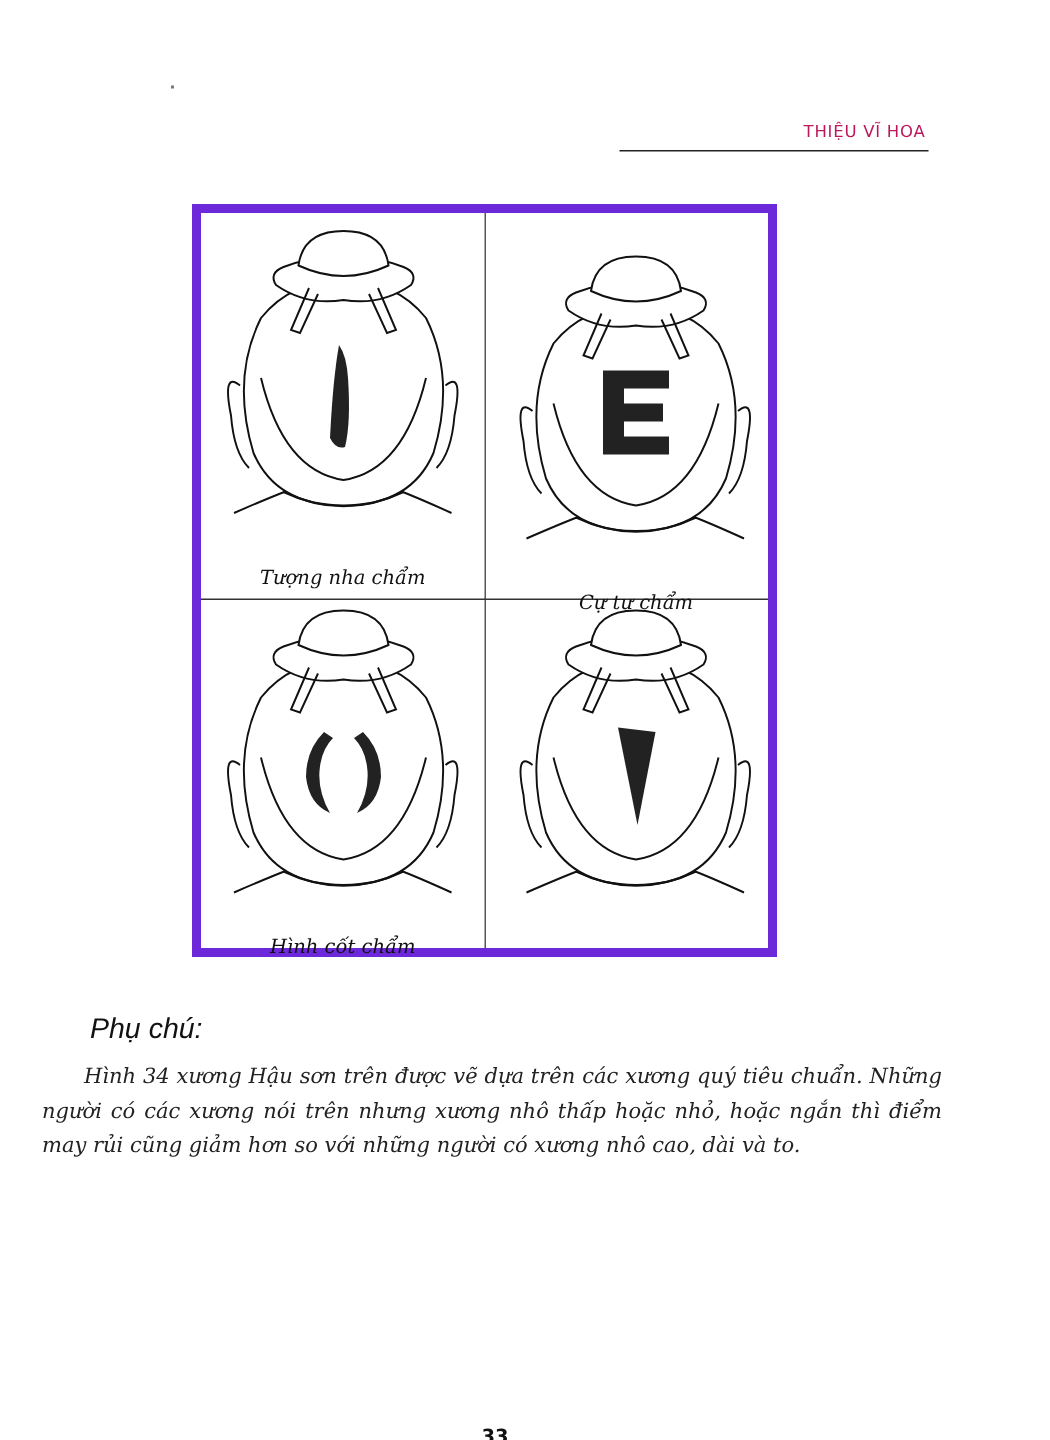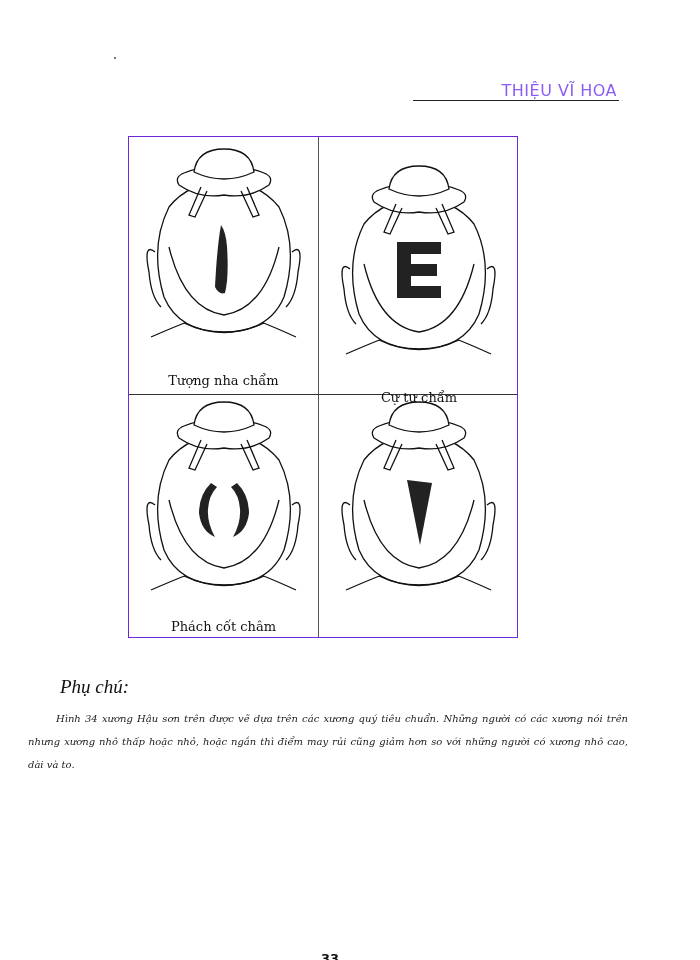--- a/index.html
+++ b/index.html
@@ -8,45 +8,45 @@
       color: #111;
       font-family: "DejaVu Serif", serif;
     }
     .speck { position: absolute; left: 114px; top: 57px; width: 2px; height: 2px; background: #777; }
     .header {
       position: absolute; left: 413px; top: 80px; width: 206px; height: 20px;
       border-bottom: 1.5px solid #222;
     }
     .header-title {
       position: absolute; right: 2px; top: 1px;
-      font-family: "DejaVu Sans", sans-serif; font-size: 16px; letter-spacing: 0.5px; color: #8b5cf6;
+      font-family: "DejaVu Sans", sans-serif; font-size: 11px; letter-spacing: 0.5px; color: #be185d;
     }
     .figure {
       position: absolute; left: 128px; top: 136px; width: 390px; height: 502px;
-      border: 1px solid #6d28d9; box-sizing: border-box;
+      border: 6px solid #6d28d9; box-sizing: border-box; font-style: italic;
     }
     .vdiv { position: absolute; left: 189px; top: 0; width: 1px; height: 100%; background: #555; }
     .hdiv { position: absolute; left: 0; top: 257px; width: 100%; height: 1px; background: #333; }
     .cell { position: absolute; }
     .cell svg { position: absolute; left: 0; top: 0; }
     .caption {
       position: absolute; left: 0; width: 100%; text-align: center;
       font-family: "DejaVu Serif", serif; font-size: 13px; color: #111;
     }
     .c1 { left: 0; top: 0; width: 189px; height: 257px; }
     .c2 { left: 190px; top: 17px; width: 200px; height: 257px; }
     .c3 { left: 0; top: 258px; width: 189px; height: 244px; }
     .c4 { left: 190px; top: 258px; width: 200px; height: 244px; }
     .note-heading {
       position: absolute; left: 60px; top: 676px;
-      font-family: Liberation Serif, serif; font-style: italic; font-size: 19px; color: #111;
+      font-family: Liberation Sans, sans-serif; font-style: italic; font-size: 19px; color: #111;
     }
     .note-body {
       position: absolute; left: 28px; top: 707px; width: 600px;
-      font-family: "DejaVu Serif", serif; font-style: italic; font-size: 10px; line-height: 23px; color: #222;
+      font-family: "DejaVu Serif", serif; font-style: italic; font-size: 14px; line-height: 23px; color: #222;
       text-align: justify;
     }
     .note-body p { margin: 0; text-indent: 28px; }
     .page-number {
       position: absolute; left: 321px; top: 951px;
       font-family: "DejaVu Sans", sans-serif; font-size: 13px; font-weight: bold; color: #111;
     }
   </style>
 </head>
 <body>
@@ -114,21 +114,21 @@
         <path d="M50 43 Q70 57 95 53 Q120 57 140 43 Q145 35 135 31 Q115 23 95 25 Q75 23 55 31 Q45 35 50 43Z" fill="#fff"></path>
         <path d="M65 30 Q68 7 95 7 Q122 7 125 30 Q110 37 95 37 Q80 37 65 30Z" fill="#fff"></path>
         <path d="M72 45 L60 73 L66 75 L78 49"></path>
         <path d="M118 45 L130 73 L124 75 L112 49"></path>
       </g>
       <g fill="#222">
         <path d="M82 88 Q70 100 70 118 Q72 136 86 142 Q78 128 79 114 Q80 100 88 92 Z"></path>
         <path d="M108 88 Q120 100 120 118 Q118 136 104 142 Q112 128 111 114 Q110 100 102 92 Z"></path>
       </g>
     </svg>
-    <div class="caption" style="top:224px;">Phách cốt châm</div>
+    <div class="caption" style="top:224px;">Hình cốt chẩm</div>
   </div>
 
   <div class="cell c4">
     <svg width="200" height="225" viewBox="0 0 200 225">
       <g fill="none" stroke="#111" stroke-width="1.3">
         <path d="M27 195 Q50 185 63 180"></path>
         <path d="M172 195 Q150 185 137 180"></path>
         <path d="M31 110 Q19 100 25 130 Q27 155 37 165"></path>
         <path d="M168 110 Q180 100 174 130 Q172 155 162 165"></path>
         <path d="M45 65 Q25 105 40 155 Q55 190 100 190 Q145 190 160 155 Q175 105 155 65 Q135 40 100 40 Q65 40 45 65 Z" fill="#fff"></path>

